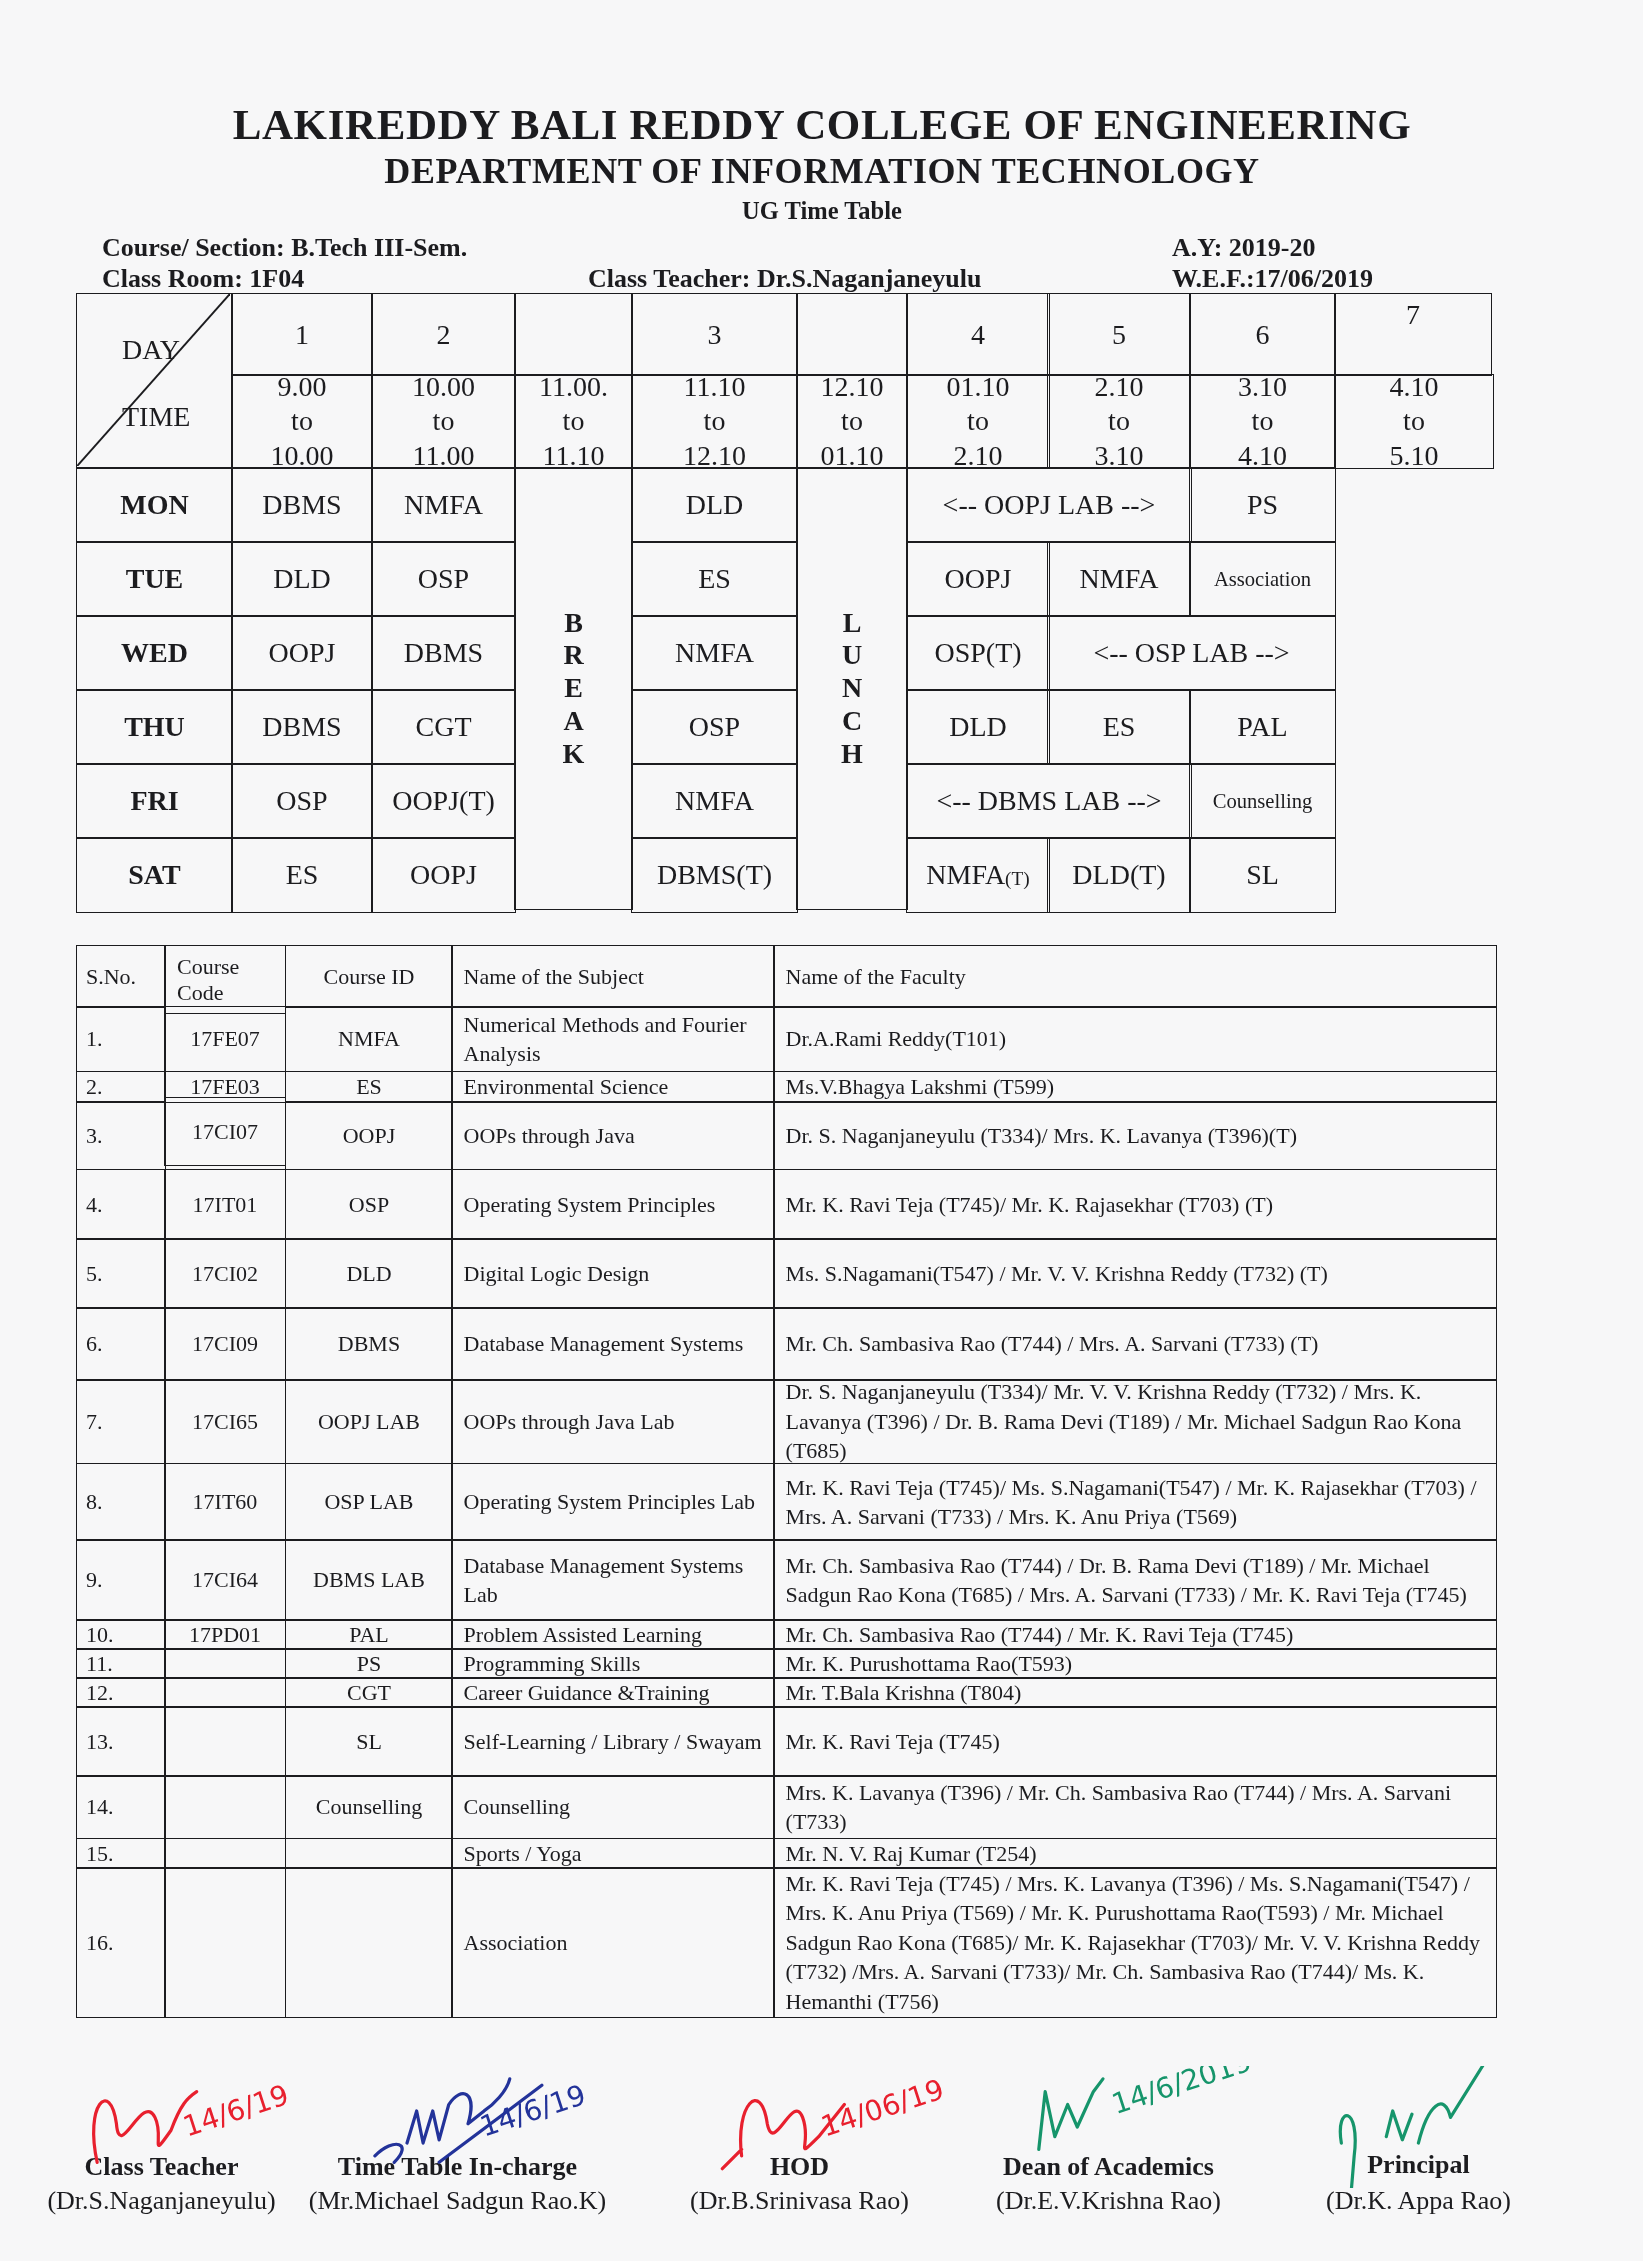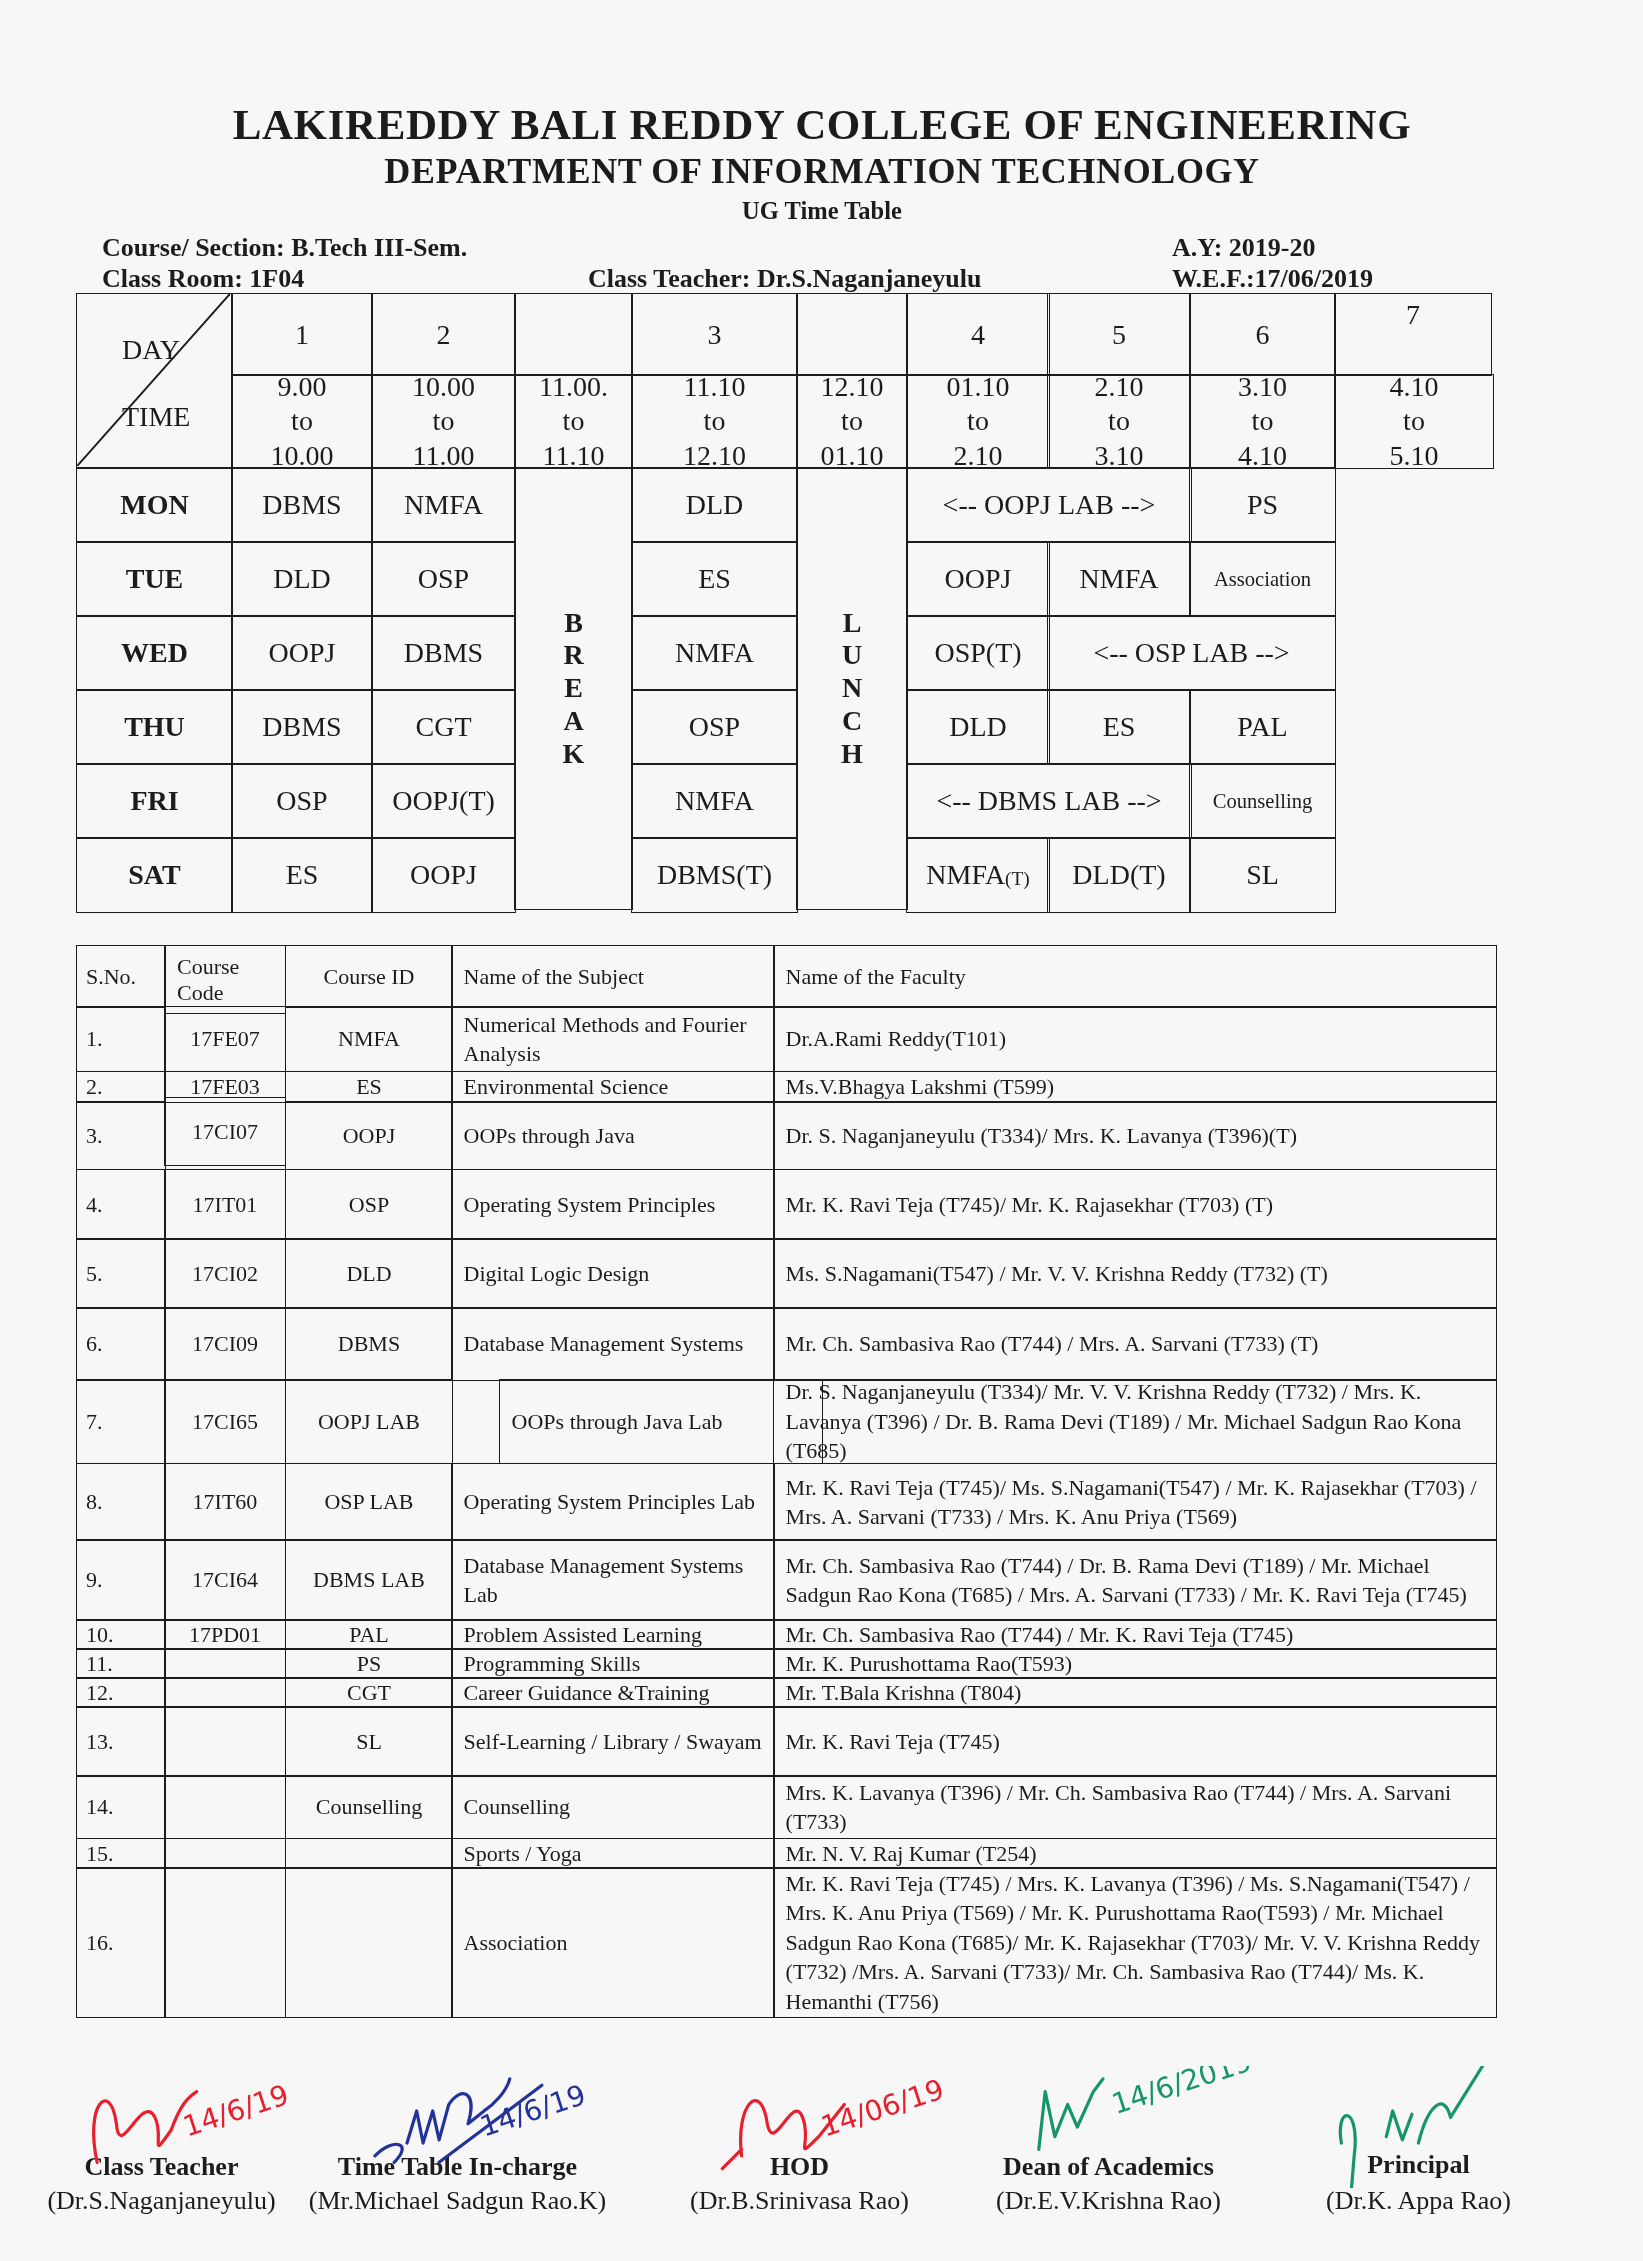--- a/index.html
+++ b/index.html
@@ -384,21 +384,21 @@
     </div>
     <div class="st-cell" style="left: 0px; top: 434px; width: 90px; height: 85px; padding: 0px 9px;">
       <span>7.</span>
     </div>
     <div class="st-cell c" style="left: 88px; top: 434px; width: 122px; height: 85px;">
       <span>17CI65</span>
     </div>
     <div class="st-cell c" style="left: 209px; top: 434px; width: 168px; height: 85px;">
       <span>OOPJ LAB</span>
     </div>
-    <div class="st-cell" style="left: 375px; top: 434px; width: 324px; height: 85px; line-height: 1.32; margin-left: 48px;">
+    <div class="st-cell" style="left: 375px; top: 434px; width: 324px; height: 85px; line-height: 1.32;">
       <span>OOPs through Java Lab</span>
     </div>
     <div class="st-cell" style="left: 697px; top: 434px; width: 724px; height: 85px;">
       <span>Dr. S. Naganjaneyulu (T334)/ Mr. V. V. Krishna Reddy (T732) / Mrs. K. Lavanya (T396)  / Dr. B. Rama Devi (T189) / Mr. Michael Sadgun Rao Kona (T685)</span>
     </div>
     <div class="st-cell" style="left: 0px; top: 518px; width: 90px; height: 78px; padding: 0px 9px;">
       <span>8.</span>
     </div>
     <div class="st-cell c" style="left: 88px; top: 518px; width: 122px; height: 78px;">
       <span>17IT60</span>

